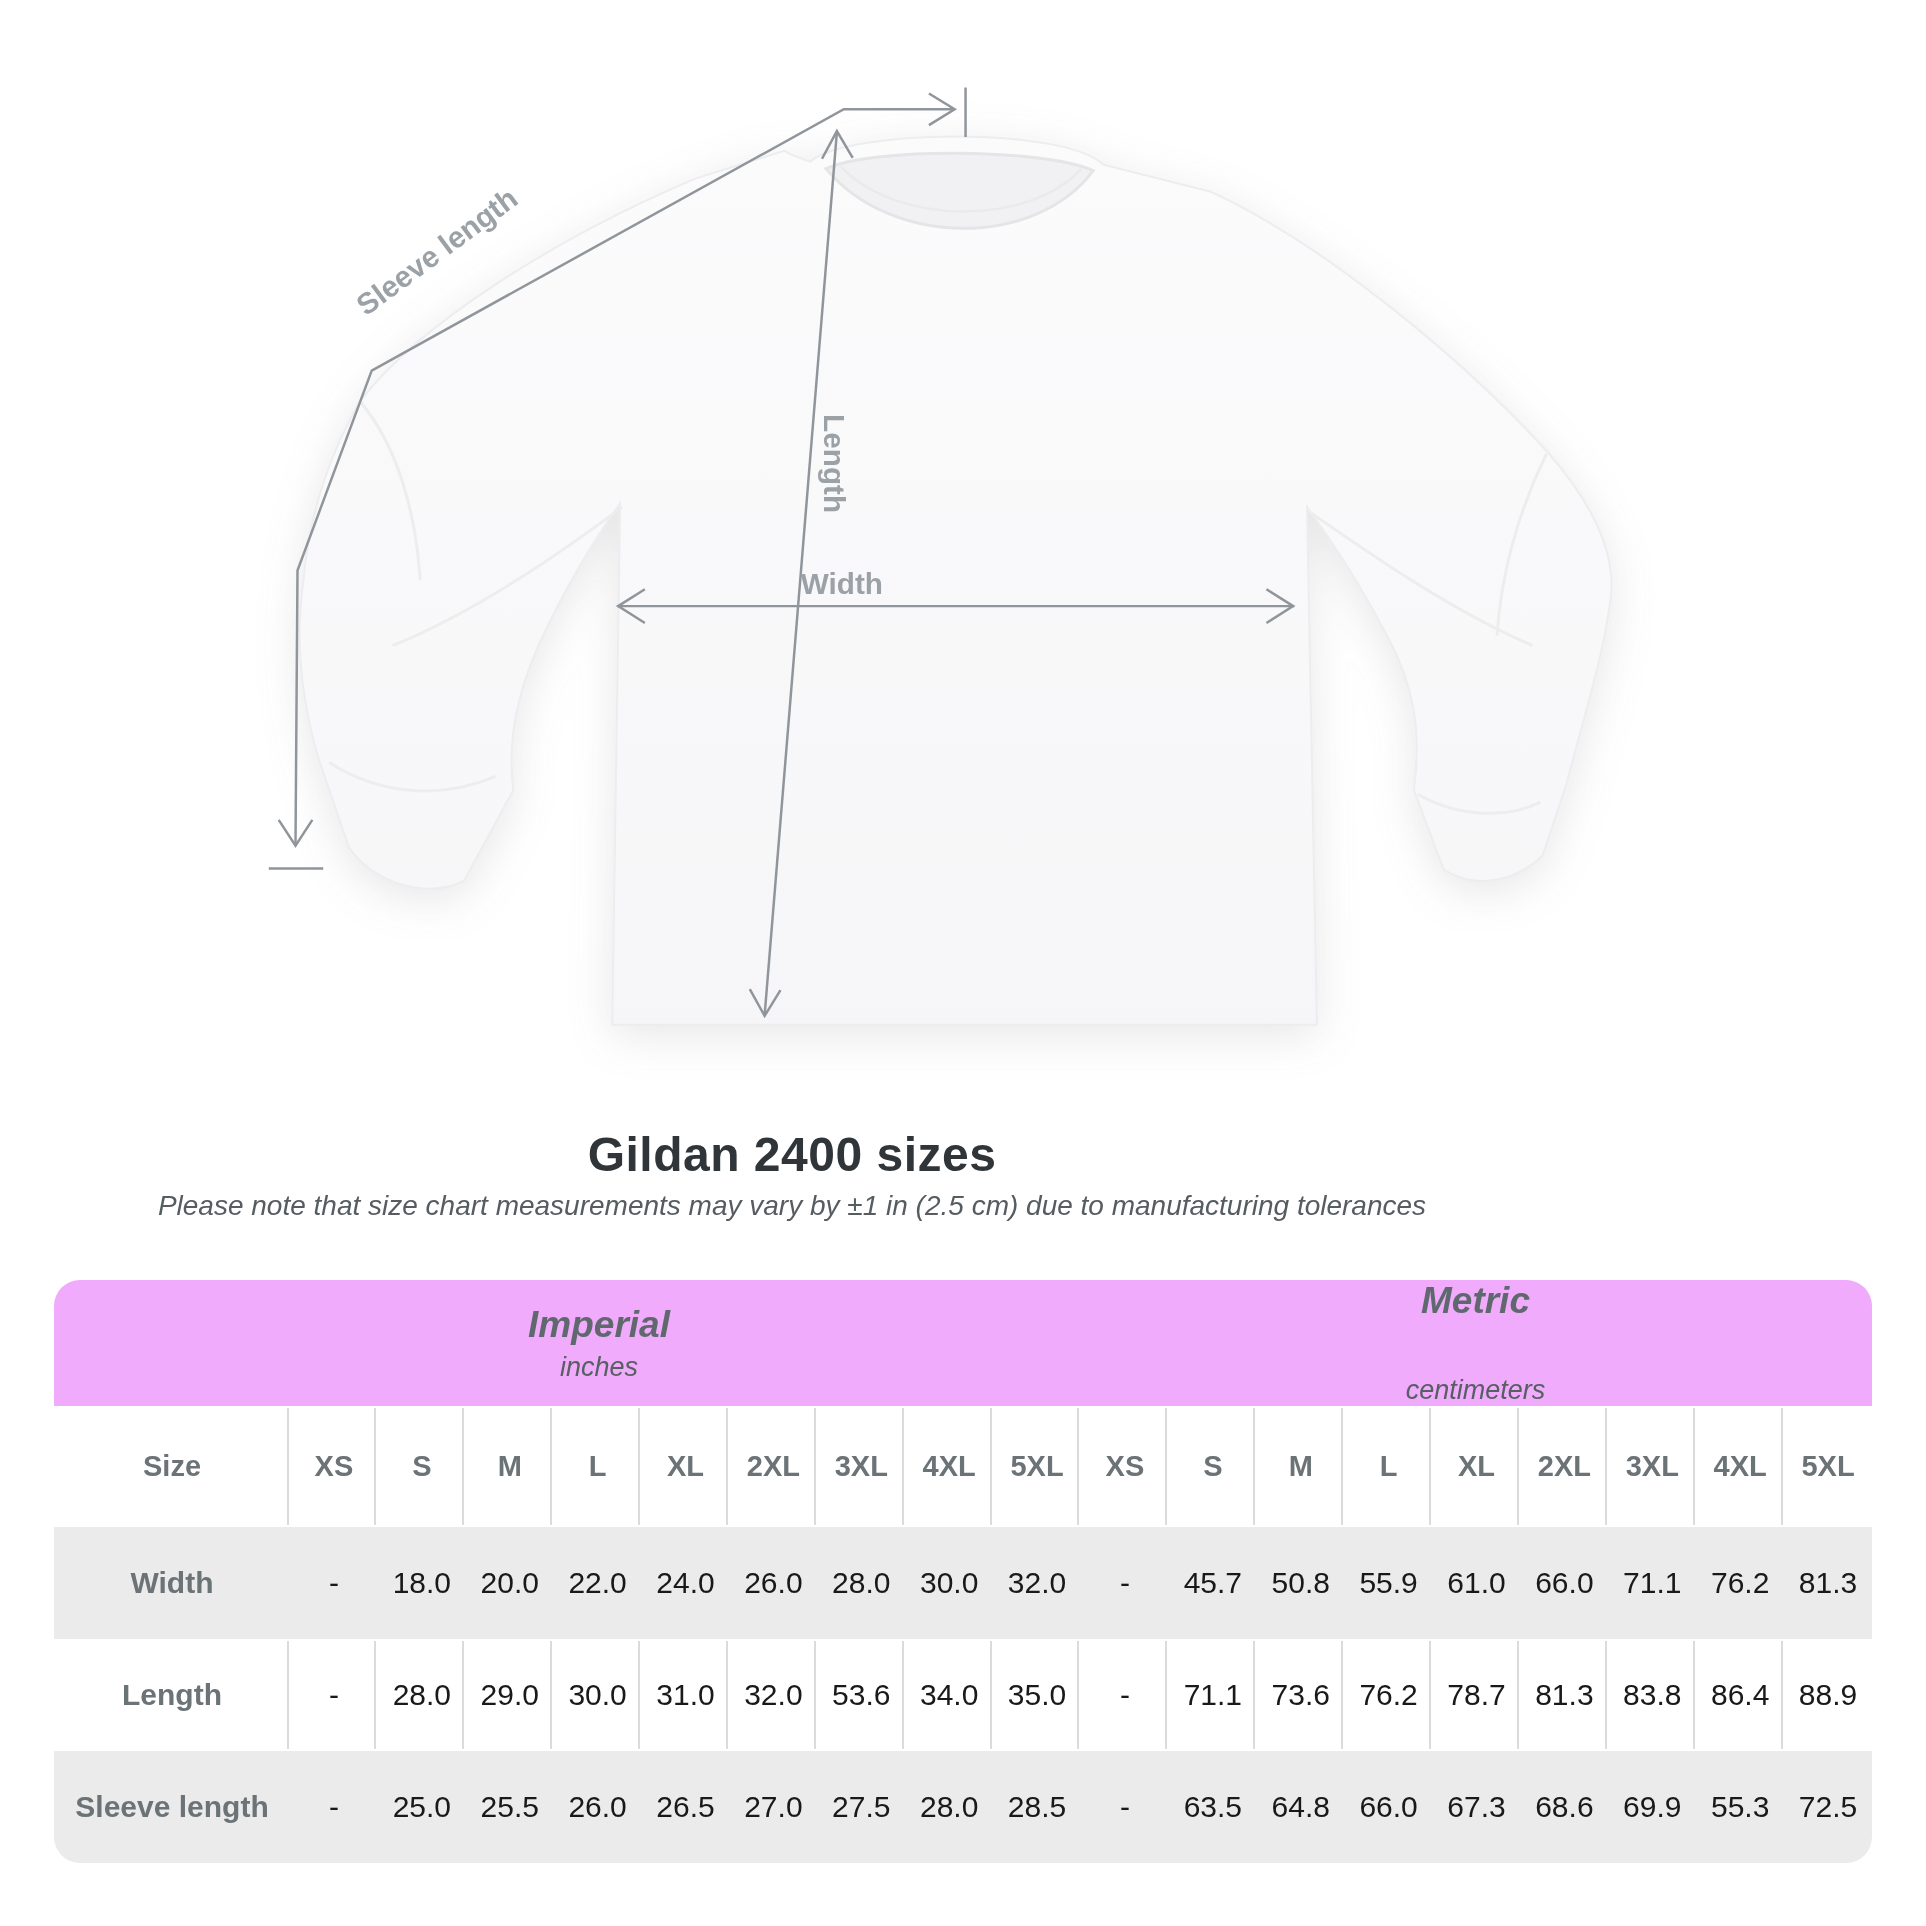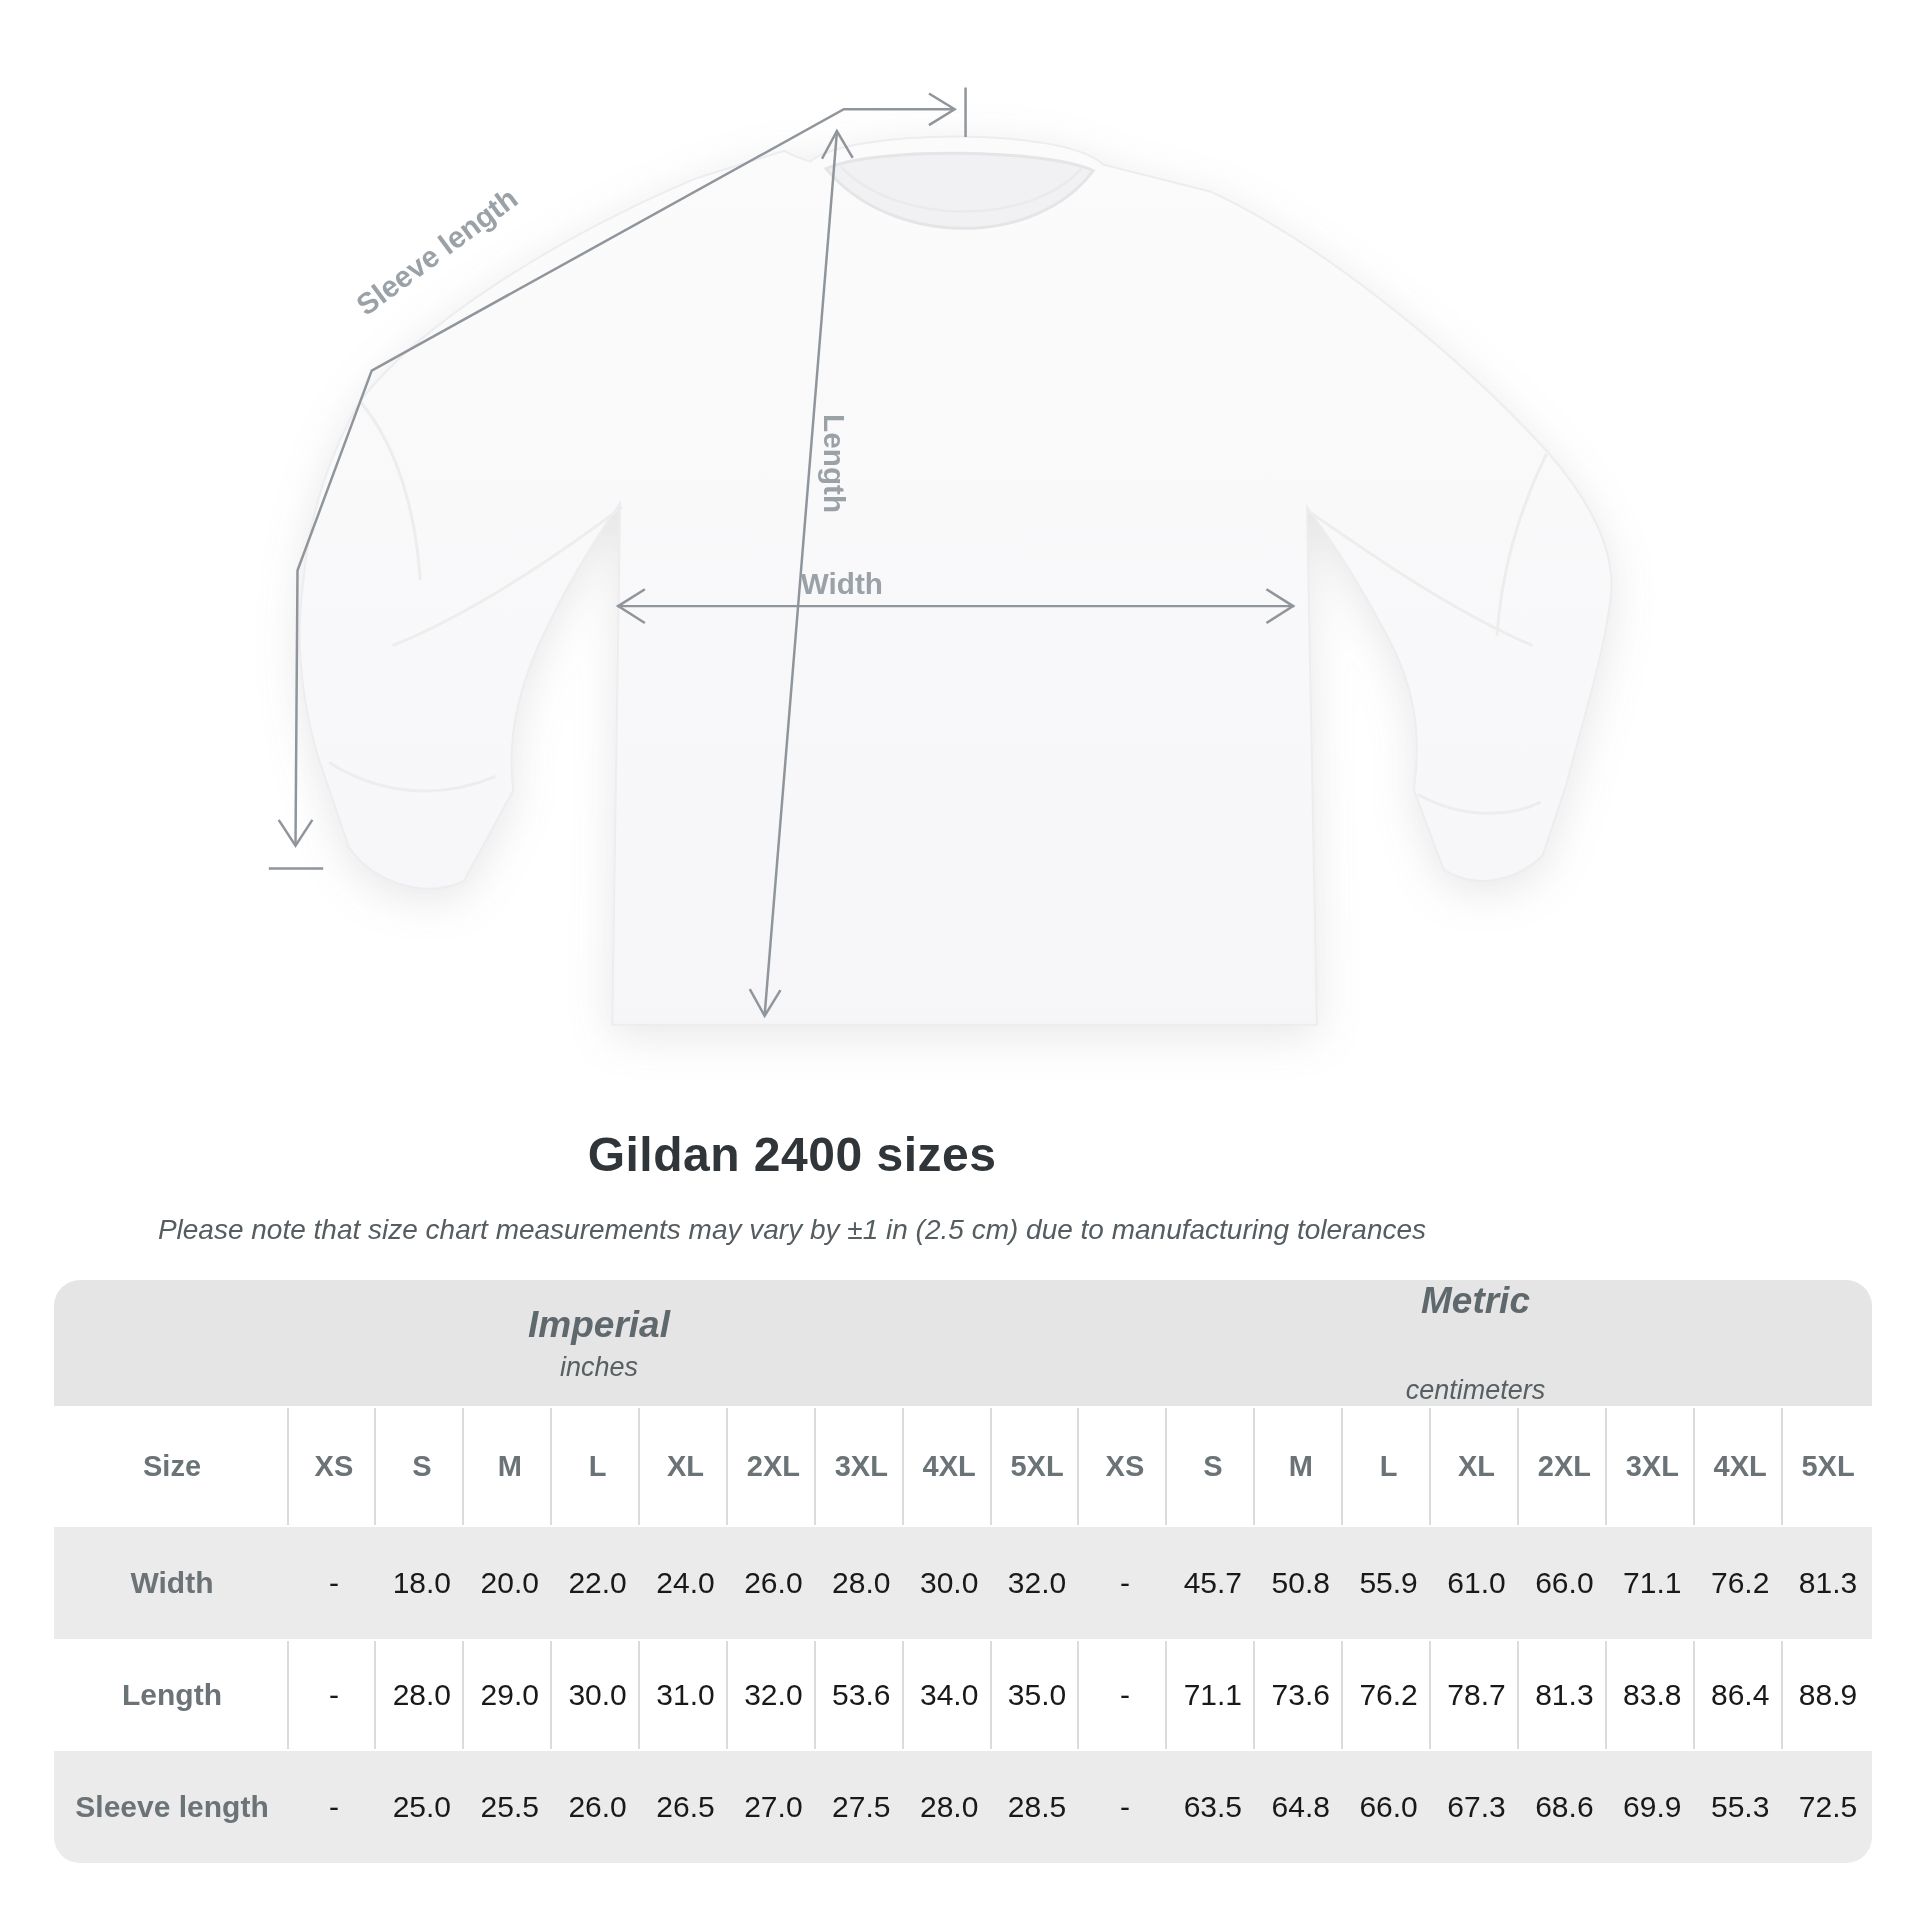--- a/index.html
+++ b/index.html
@@ -7,25 +7,25 @@
   .page{position:relative;width:1927px;height:1927px;background:#ffffff;overflow:hidden;}
 
   
   .diagram{position:absolute;left:149px;top:40px;width:1643px;height:1059px;}
   .diagram text{font-family:"Liberation Sans",sans-serif;font-weight:bold;fill:#9ba2a7;}
 
   
   .title{position:absolute;left:0;top:1127px;width:1584px;text-align:center;
          font-size:48px;font-weight:bold;color:#2f3538;letter-spacing:0.5px;}
   .subtitle{position:absolute;left:0;top:1190px;width:1584px;text-align:center;
-         font-size:28px;font-style:italic;color:#565d61;margin-top:24px;}
+         font-size:28px;font-style:italic;color:#565d61;}
 
   
   .sizetable{position:absolute;left:54px;top:1280px;width:1818px;}
-  .band{position:relative;height:126px;background:#e5e5e5;border-radius:26px 26px 0 0;}
+  .band{position:relative;height:126px;background:#f0abfc;border-radius:26px 26px 0 0;}
   .band-half{position:absolute;top:0;height:100%;display:flex;flex-direction:column;
              align-items:center;justify-content:center;gap:6px;}
   .band-left{left:50px;width:990px;}
   .band-right{left:1025px;width:793px;justify-content:space-between;}
   .band-name{font-size:37px;font-weight:bold;font-style:italic;color:#5f686d;}
   .band-unit{font-size:27px;font-style:italic;color:#575f63;}
 
   .trow{display:grid;grid-template-columns:236px repeat(18,1fr);}
   .h-size{height:121px;}
   .h-data{height:112px;}

